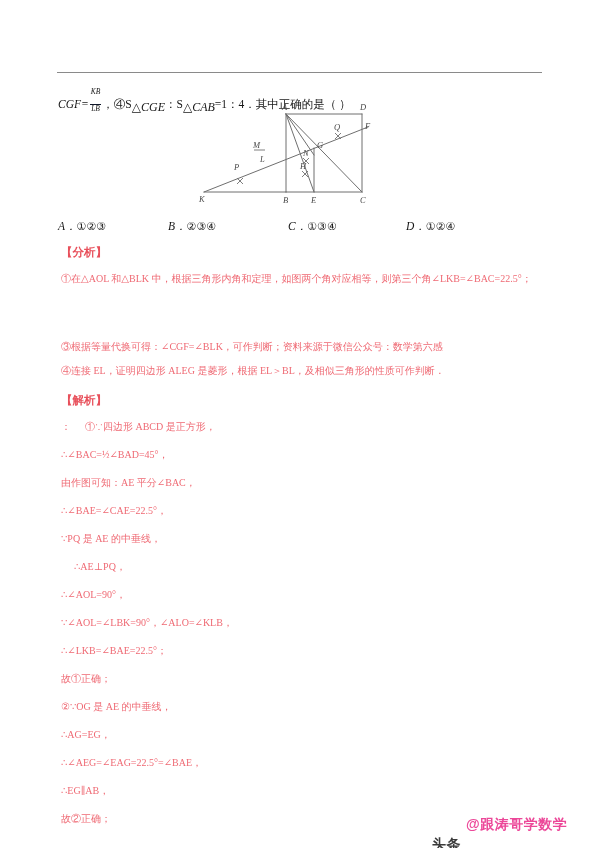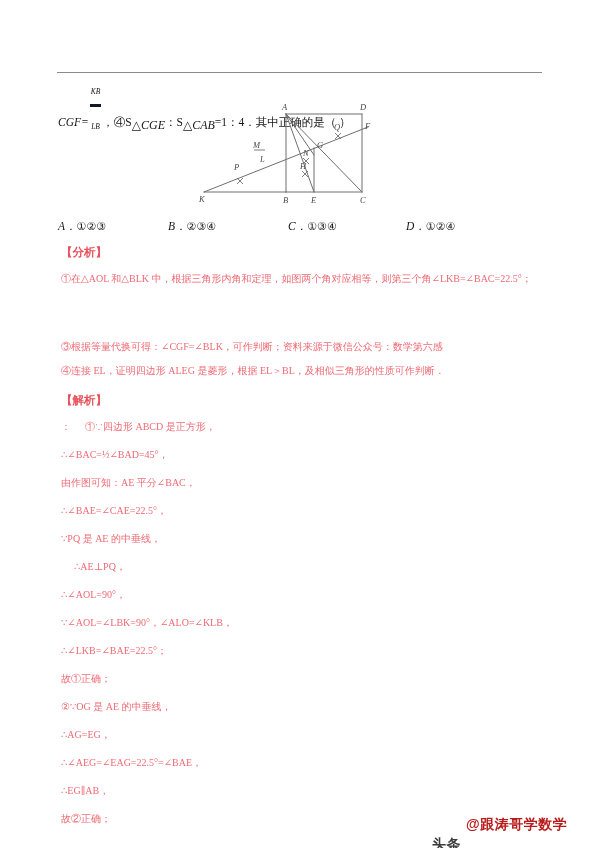--- a/index.html
+++ b/index.html
@@ -48,21 +48,21 @@
   .it { font-style: italic; margin-top: 8px; }
   .frac {
     display: inline-block;
     vertical-align: -0.42em;
     text-align: center;
     font-size: 7.5px;
     line-height: 1.05;
     margin: 0 1px;
   }
   .frac .num { display: block; padding: 0 1px; }
-  .frac .den { display: block; border-top: 3px solid #0f172a; padding: 16px 1px; }
+  .frac .den { display: block; border-top: 1px solid #0f172a; padding: 0 1px; }
   .sub { font-size: 12px; vertical-align: -0.25em; }
 
   
   .figure {
     position: absolute;
     left: 190px;
     top: 100px;
     width: 225px;
     height: 112px;
   }
@@ -122,21 +122,21 @@
     font-size: 14px;
     font-weight: bold;
     color: #3b3b3b;
     font-family: "Liberation Sans", "DejaVu Sans", sans-serif;
     letter-spacing: 0.5px;
     margin-top: 40px;
   }
   .footer .handle {
     font-size: 14px;
     font-weight: bold;
-    color: #b91c1c;
+    color: #ec4899;
     font-family: "Liberation Sans", "DejaVu Sans", sans-serif;
     letter-spacing: 0.5px;
   }
 </style>
 </head>
 <body>
 
 <div class="page">
 
   <div class="top-rule"></div>

